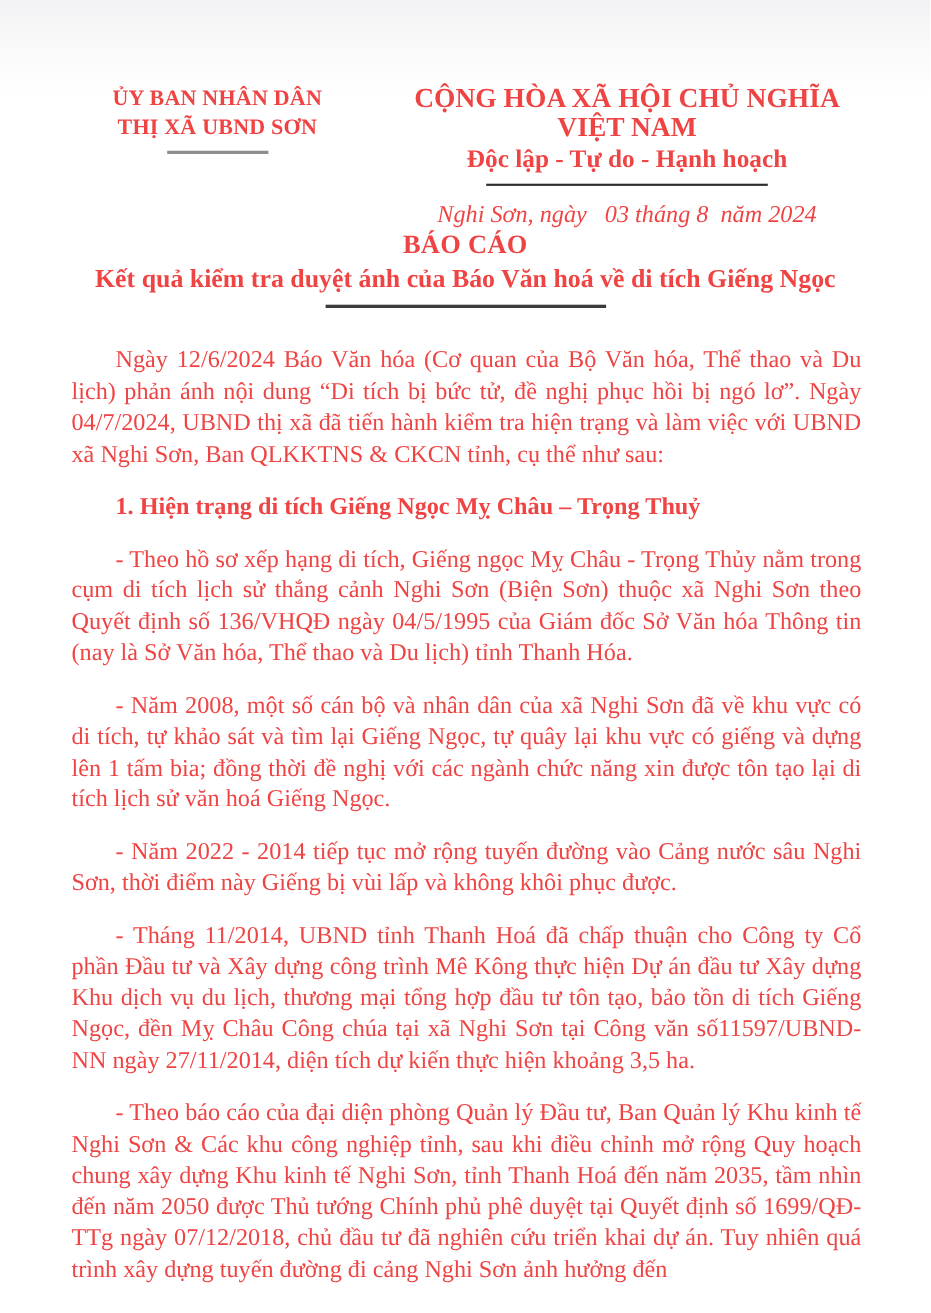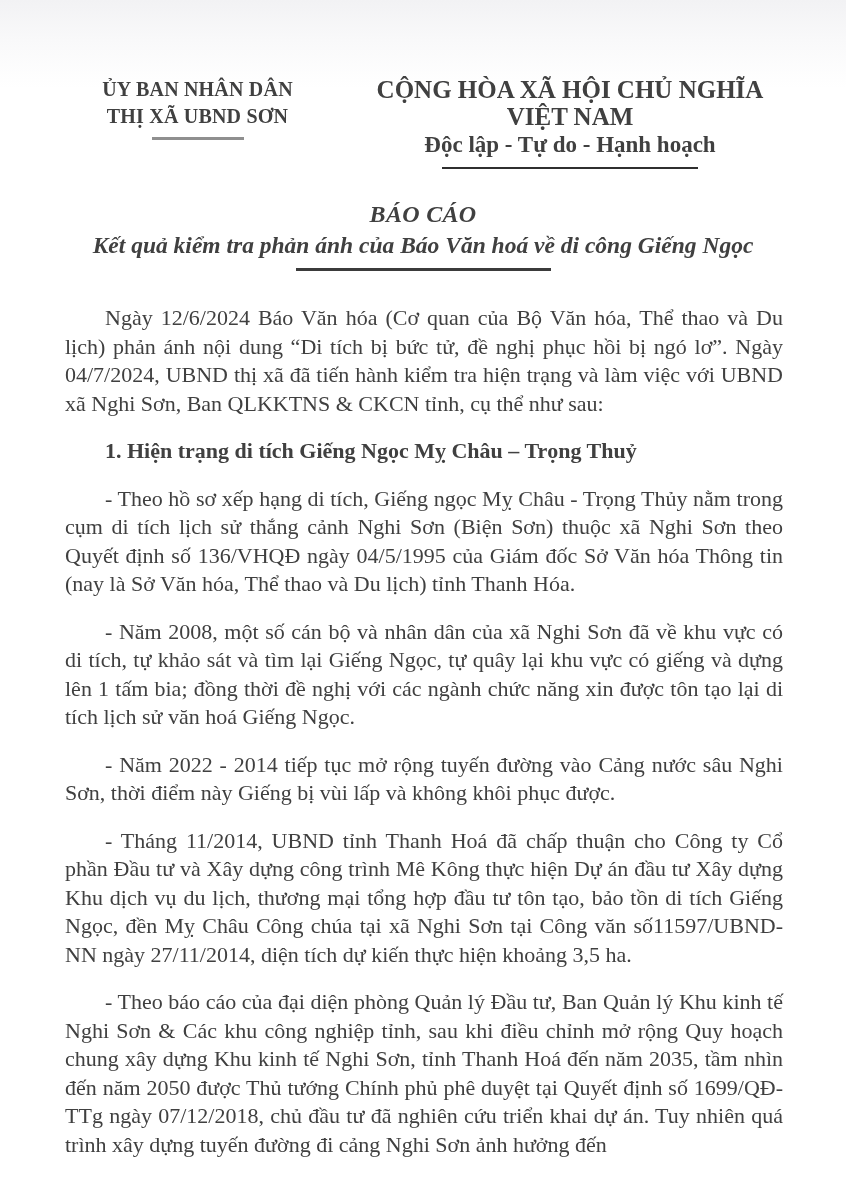--- a/index.html
+++ b/index.html
@@ -3,21 +3,21 @@
 <meta charset="utf-8">
 <style>
   html,body{margin:0;padding:0;background:#ffffff;}
   .page{
     position:relative;
     width:846px;height:1194px;
     margin:0 auto;
     background:#ffffff;
     overflow:hidden;
     font-family:"Liberation Serif","DejaVu Serif",serif;
-    color:#404040;
+    color:#ef4444;
   }
   .scan-gradient{
     position:absolute;top:0;left:0;right:0;height:88px;
     background:linear-gradient(180deg,#f2f2f4 0%,#f9f9fa 45%,#ffffff 100%);
     pointer-events:none;
   }
   .doc-header{
     position:relative;
     display:flex;
     padding-top:76px;
@@ -32,23 +32,21 @@
   }
   .issuer-line{font-weight:bold;font-size:20px;line-height:27px;letter-spacing:.2px;}
   .national-line1{font-weight:bold;font-size:25px;line-height:27px;}
   .motto{font-weight:bold;font-size:23px;line-height:30px;}
   .rule{border:0;margin:0 auto;}
   .rule-issuer{width:92px;height:3px;background:#8f8f8f;margin-top:7px;}
   .rule-motto{width:256px;height:2px;background:#2f2f2f;margin-top:7px;}
   .doc-number{font-size:21px;line-height:26px;margin-top:14px;}
   .dateline{font-style:italic;font-size:22px;line-height:26px;margin-top:13px;}
   .title-block{
-    margin-top:30px;
     text-align:center;
-    font-style:italic;
   }
   .title-kind{font-weight:bold;font-size:24px;line-height:31px;letter-spacing:.3px;}
   .title-line{font-weight:bold;font-size:23.5px;line-height:31px;}
   .rule-title{width:255px;height:3px;background:#3b3b3b;margin-top:7px;}
   .doc-body{
     margin:33px 63px 0 65px;
     width:718px;
     font-size:22px;
     line-height:28.5px;
     text-align:justify;
@@ -69,26 +67,27 @@
   <header class="doc-header">
     <div class="issuer-block">
       <div class="issuer-line">ỦY BAN NHÂN DÂN</div>
       <div class="issuer-line">THỊ XÃ UBND SƠN</div>
       <div class="rule rule-issuer"></div>
     </div>
     <div class="national-block">
       <div class="national-line1">CỘNG HÒA XÃ HỘI CHỦ NGHĨA VIỆT NAM</div>
       <div class="motto">Độc lập - Tự do - Hạnh hoạch</div>
       <div class="rule rule-motto"></div>
+      <div class="dateline">Nghi Sơn, ngày&nbsp;&nbsp; 03 tháng 8&nbsp; năm 2024</div>
     </div>
   </header>
 
   <section class="title-block">
     <div class="title-kind">BÁO CÁO</div>
-    <div class="title-line">Kết quả kiểm tra phản ánh của Báo Văn hoá về di công Giếng Ngọc</div>
+    <div class="title-line">Kết quả kiểm tra duyệt ánh của Báo Văn hoá về di tích Giếng Ngọc</div>
     <div class="rule rule-title"></div>
   </section>
 
   <main class="doc-body">
     <p>Ngày 12/6/2024 Báo Văn hóa (Cơ quan của Bộ Văn hóa, Thể thao và Du lịch) phản ánh nội dung “Di tích bị bức tử, đề nghị phục hồi bị ngó lơ”. Ngày 04/7/2024, UBND thị xã đã tiến hành kiểm tra hiện trạng và làm việc với UBND xã Nghi Sơn, Ban QLKKTNS &amp; CKCN tỉnh, cụ thể như sau:</p>
     <p class="section-heading">1. Hiện trạng di tích Giếng Ngọc Mỵ Châu – Trọng Thuỷ</p>
     <p>- Theo hồ sơ xếp hạng di tích, Giếng ngọc Mỵ Châu - Trọng Thủy nằm trong cụm di tích lịch sử thắng cảnh Nghi Sơn (Biện Sơn) thuộc xã Nghi Sơn theo Quyết định số 136/VHQĐ ngày 04/5/1995 của Giám đốc Sở Văn hóa Thông tin (nay là Sở Văn hóa, Thể thao và Du lịch) tỉnh Thanh Hóa.</p>
     <p>- Năm 2008, một số cán bộ và nhân dân của xã Nghi Sơn đã về khu vực có di tích, tự khảo sát và tìm lại Giếng Ngọc, tự quây lại khu vực có giếng và dựng lên 1 tấm bia; đồng thời đề nghị với các ngành chức năng xin được tôn tạo lại di tích lịch sử văn hoá Giếng Ngọc.</p>
     <p>- Năm 2022 - 2014 tiếp tục mở rộng tuyến đường vào Cảng nước sâu Nghi Sơn, thời điểm này Giếng bị vùi lấp và không khôi phục được.</p>
     <p>- Tháng 11/2014, UBND tỉnh Thanh Hoá đã chấp thuận cho Công ty Cổ phần Đầu tư và Xây dựng công trình Mê Kông thực hiện Dự án đầu tư Xây dựng Khu dịch vụ du lịch, thương mại tổng hợp đầu tư tôn tạo, bảo tồn di tích Giếng Ngọc, đền Mỵ Châu Công chúa tại xã Nghi Sơn tại Công văn số11597/UBND-NN ngày 27/11/2014, diện tích dự kiến thực hiện khoảng 3,5 ha.</p>

